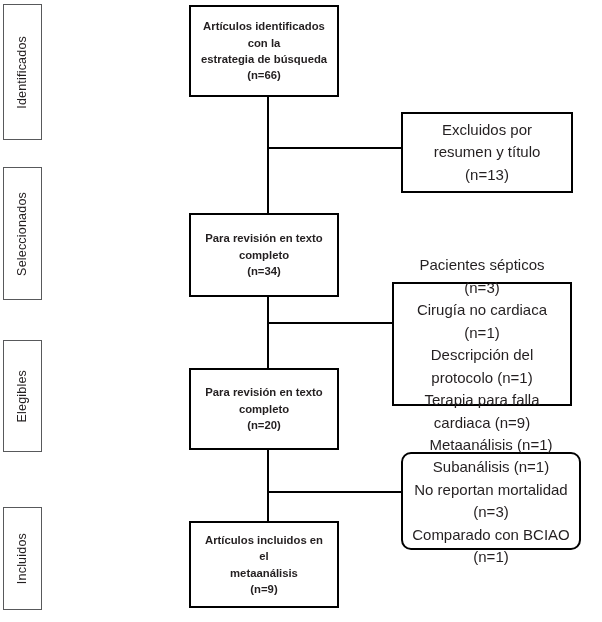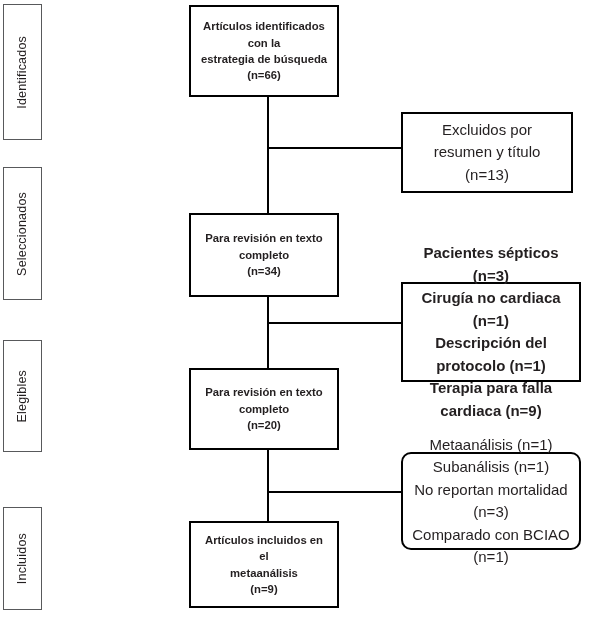--- a/index.html
+++ b/index.html
@@ -132,21 +132,21 @@
     <span class="node-text">Artículos incluidos en el
 metaanálisis
 (n=9)</span>
   </div>
 
   <div class="node side" style="left:401px; top:112px; width:172px; height:81px;">
     <span class="node-text">Excluidos por resumen y título
 (n=13)</span>
   </div>
 
-  <div class="node side" style="left:401px; top:282px; width:180px; height:100px;font-weight:bold;">
+  <div class="node side" style="left:392px; top:282px; width:180px; height:124px;">
     <span class="node-text">Pacientes sépticos (n=3)
 Cirugía no cardiaca (n=1)
 Descripción del protocolo (n=1)
 Terapia para falla cardiaca (n=9)</span>
   </div>
 
   <div class="node side" style="left:401px; top:452px; width:180px; height:98px;border-radius:10px;">
     <span class="node-text">Metaanálisis (n=1)
 Subanálisis (n=1)
 No reportan mortalidad (n=3)

